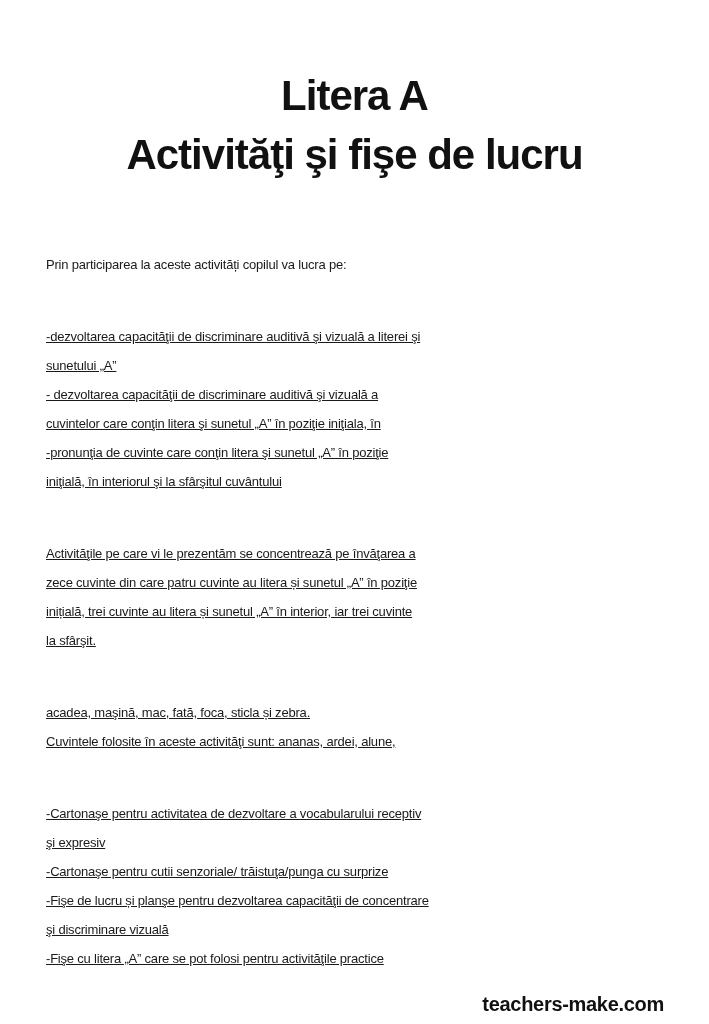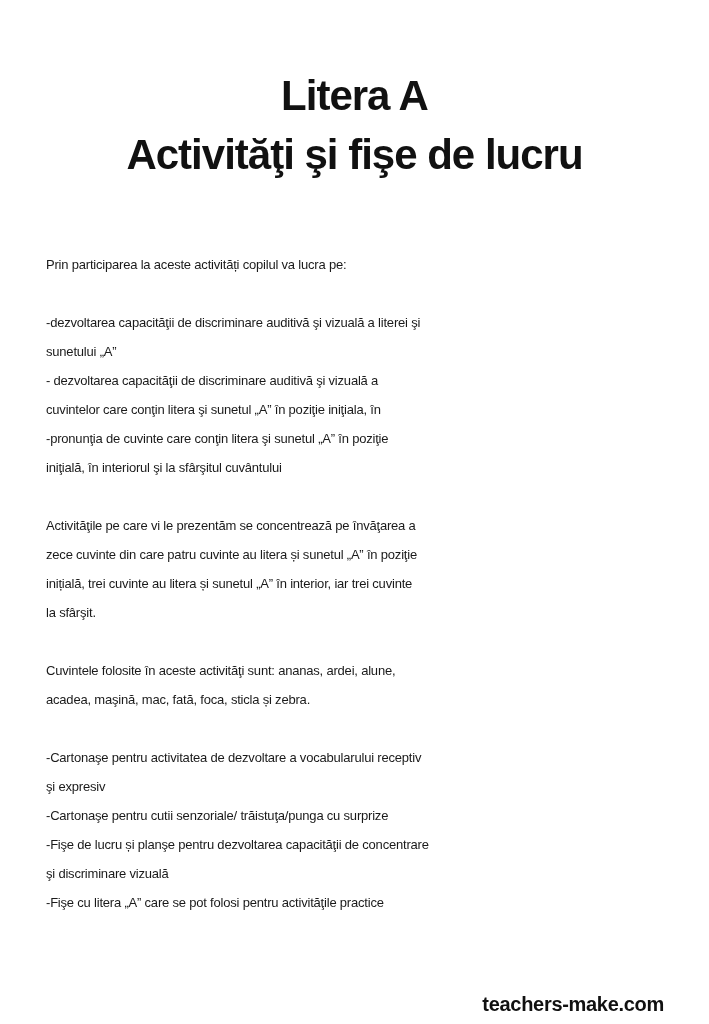--- a/index.html
+++ b/index.html
@@ -36,21 +36,22 @@
     padding-left: 21px;
     padding-right: 16px;
     font-size: 13px;
     line-height: 29px;
     letter-spacing: -0.2px;
   }
   .para {
     margin: 0;
   }
   .para + .para {
-    margin-top: 29px;
+    margin-top: 43px;
+    text-decoration: underline;
   }
   .line {
     white-space: nowrap;
   }
   .footer-site {
     position: absolute;
     right: 20px;
     bottom: 8px;
     font-size: 20px;
     font-weight: 700;
@@ -85,22 +86,22 @@
     </div>
 
     <div class="para">
       <div class="line">Activităţile pe care vi le prezentăm se concentrează pe învăţarea a</div>
       <div class="line">zece cuvinte din care patru cuvinte au litera și sunetul „A” în poziţie</div>
       <div class="line">inițială, trei cuvinte au litera și sunetul „A” în interior, iar trei cuvinte</div>
       <div class="line">la sfârşit.</div>
     </div>
 
     <div class="para">
+      <div class="line">acadea, maşină, mac, fată, foca, sticla și zebra.</div>
       <div class="line">Cuvintele folosite în aceste activităţi sunt: ananas, ardei, alune,</div>
-      <div class="line">acadea, maşină, mac, fată, foca, sticla și zebra.</div>
     </div>
 
     <div class="para">
       <div class="line">-Cartonaşe pentru activitatea de dezvoltare a vocabularului receptiv</div>
       <div class="line">şi expresiv</div>
       <div class="line">-Cartonaşe pentru cutii senzoriale/ trăistuţa/punga cu surprize</div>
       <div class="line">-Fişe de lucru și planşe pentru dezvoltarea capacităţii de concentrare</div>
       <div class="line">şi discriminare vizuală</div>
       <div class="line">-Fişe cu litera „A” care se pot folosi pentru activităţile practice</div>
     </div>

